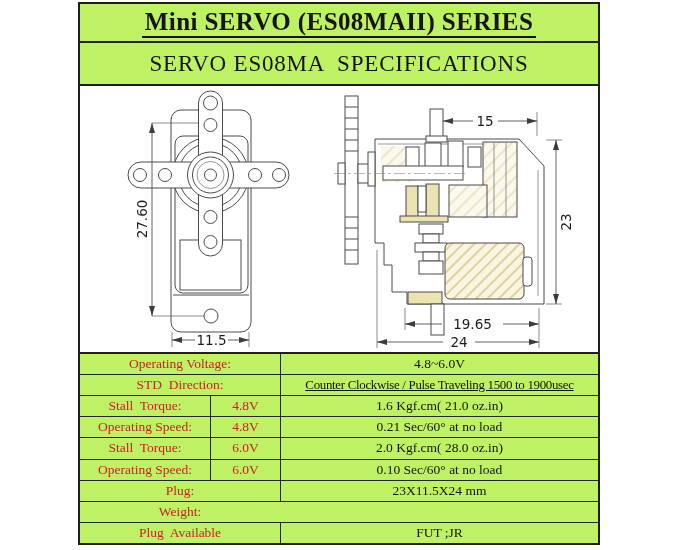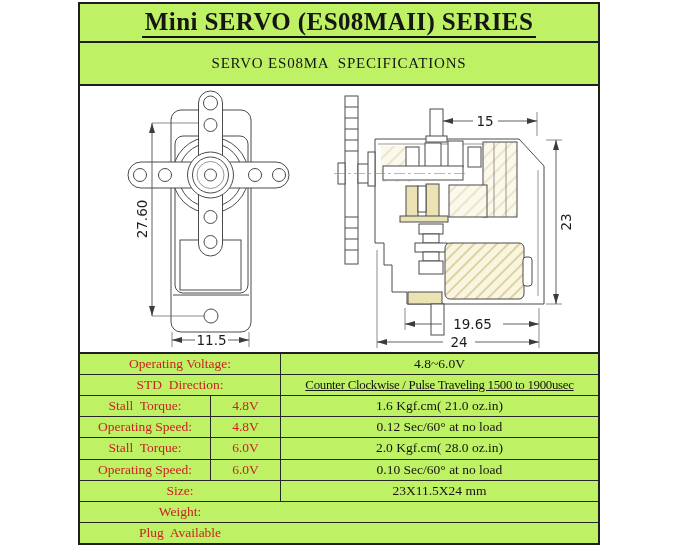--- a/index.html
+++ b/index.html
@@ -4,21 +4,21 @@
 <style>
   html,body{margin:0;padding:0;background:#ffffff;}
   .page{position:relative;width:680px;height:550px;background:#fff;
         font-family:"Liberation Serif","DejaVu Serif",serif;color:#151515;overflow:hidden;}
   .frame{position:absolute;left:78px;top:2px;width:522px;height:543px;
          border:2px solid #1f1f1f;box-sizing:border-box;display:flex;flex-direction:column;background:#bef264;}
   .title-band{height:37px;border-bottom:2px solid #1f1f1f;display:flex;align-items:center;justify-content:center;}
   .title{font-size:25px;font-weight:bold;letter-spacing:.4px;line-height:1.0;
          border-bottom:2.5px solid #141414;padding:1px 3px 2px 3px;white-space:pre;}
   .subtitle-band{height:41px;border-bottom:2px solid #1f1f1f;display:flex;align-items:center;justify-content:center;}
-  .subtitle{font-size:15px;letter-spacing:.8px;white-space:pre;}
+  .subtitle{font-size:23px;letter-spacing:.8px;white-space:pre;}
   .drawing-band{height:266px;border-bottom:2px solid #1f1f1f;position:relative;background:#fff;}
   .drawing-band svg{position:absolute;left:0;top:0;}
 
   .spec-table{flex:1;display:flex;flex-direction:column;font-size:13.5px;}
   .t-row{flex:1;display:flex;border-bottom:1.5px solid #272727;min-height:0;}
   .t-row:last-child{border-bottom:none;}
   .t-cell{display:flex;align-items:center;justify-content:center;box-sizing:border-box;
           white-space:pre;overflow:hidden;}
   .t-label{width:130px;color:#cb2026;}
   .t-label.wide{width:200px;}
@@ -191,38 +191,39 @@
         <div class="t-cell t-value long">Counter Clockwise / Pulse Traveling 1500 to 1900usec</div>
       </div>
       <div class="t-row">
         <div class="t-cell t-label">Stall  Torque:</div>
         <div class="t-cell t-volt">4.8V</div>
         <div class="t-cell t-value">1.6 Kgf.cm( 21.0 oz.in)</div>
       </div>
       <div class="t-row">
         <div class="t-cell t-label">Operating Speed:</div>
         <div class="t-cell t-volt">4.8V</div>
-        <div class="t-cell t-value">0.12 Sec/60° at no load</div>
+        <div class="t-cell t-value">0.21 Sec/60° at no load</div>
       </div>
       <div class="t-row">
         <div class="t-cell t-label">Stall  Torque:</div>
         <div class="t-cell t-volt">6.0V</div>
         <div class="t-cell t-value">2.0 Kgf.cm( 28.0 oz.in)</div>
       </div>
       <div class="t-row">
         <div class="t-cell t-label">Operating Speed:</div>
         <div class="t-cell t-volt">6.0V</div>
         <div class="t-cell t-value">0.10 Sec/60° at no load</div>
       </div>
       <div class="t-row">
-        <div class="t-cell t-label wide">Size:</div>
+        <div class="t-cell t-label wide">Plug:</div>
         <div class="t-cell t-value">23X11.5X24 mm</div>
       </div>
       <div class="t-row">
         <div class="t-cell t-label wide">Weight:</div>
       </div>
       <div class="t-row">
         <div class="t-cell t-label wide">Plug  Available</div>
+        <div class="t-cell t-value">FUT ;JR</div>
       </div>
     </div>
 
   </div>
 </div>
 
 </body></html>

